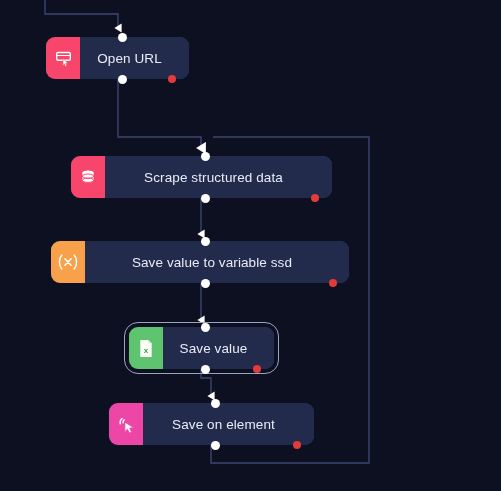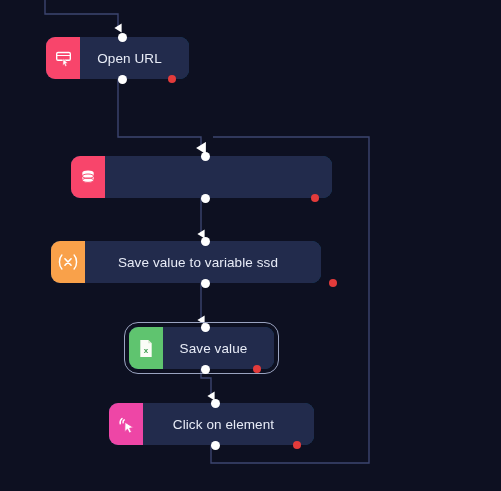--- a/index.html
+++ b/index.html
@@ -136,27 +136,28 @@
     <div class="node-inner">
       <div class="node-icon" style="background:#f8456b;">
         <svg class="icon-svg" width="16" height="17" viewBox="0 0 18 20">
           <ellipse cx="9" cy="4.3" rx="6.6" ry="2.6" fill="#ffffff"></ellipse>
           <path d="M 2.4 4.3 v 4.2 a 6.6 2.6 0 0 0 13.2 0 V 4.3" fill="#ffffff"></path>
           <path d="M 2.4 9.2 v 4.2 a 6.6 2.6 0 0 0 13.2 0 V 9.2" fill="#ffffff"></path>
           <ellipse cx="9" cy="8.4" rx="6.6" ry="2.5" fill="none" stroke="#f8456b" stroke-width="1.1"></ellipse>
           <ellipse cx="9" cy="13.2" rx="6.6" ry="2.5" fill="none" stroke="#f8456b" stroke-width="1.1"></ellipse>
         </svg>
       </div>
+      <div class="node-label">Scrape structured data</div>
     </div>
     <div class="port in custom-x" style="left:130px;"></div>
     <div class="port out custom-x" style="left:130px;"></div>
     <div class="err-dot" style="left:240px;"></div>
   </div>
 
-  <div class="node" style="left:51px; top:241px; width:270px; height:42px;">
+  <div class="node" style="left:51px; top:241px; width:298px; height:42px;">
     <div class="node-inner">
       <div class="node-icon" style="background:#f9a14a;">
         <svg class="icon-svg" width="24" height="18" viewBox="0 0 26 20">
           <path d="M 6.2 2.2 C 2.6 6 2.6 14 6.2 17.8" fill="none" stroke="#ffffff" stroke-width="1.6" stroke-linecap="round"></path>
           <path d="M 19.8 2.2 C 23.4 6 23.4 14 19.8 17.8" fill="none" stroke="#ffffff" stroke-width="1.6" stroke-linecap="round"></path>
           <path d="M 9.6 6.4 L 16.4 13.6 M 16.4 6.4 L 9.6 13.6" fill="none" stroke="#ffffff" stroke-width="1.8" stroke-linecap="round"></path>
         </svg>
       </div>
       <div class="node-label">Save value to variable ssd</div>
     </div>
@@ -183,20 +184,20 @@
 
   <div class="node" style="left:109px; top:403px; width:205px; height:42px;">
     <div class="node-inner">
       <div class="node-icon" style="background:#ee46a6;">
         <svg class="icon-svg" width="19" height="19" viewBox="0 0 20 20">
           <path d="M 3.4 9.2 a 5.8 5.8 0 0 1 1.9 -5.6" fill="none" stroke="#ffffff" stroke-width="1.5" stroke-linecap="round"></path>
           <path d="M 6.4 8.2 a 3 3 0 0 1 1.2 -3.1" fill="none" stroke="#ffffff" stroke-width="1.5" stroke-linecap="round"></path>
           <path d="M 8.4 7.6 L 17.4 13.2 L 13.3 14 L 15.3 18 L 13 19 L 11 15 L 8.2 17.6 Z" fill="#ffffff" stroke="#ee46a6" stroke-width="0.9" stroke-linejoin="round"></path>
         </svg>
       </div>
-      <div class="node-label">Click on element</div>
+      <div class="node-label">Save on element</div>
     </div>
     <div class="port in custom-x" style="left:102px;"></div>
     <div class="port out custom-x" style="left:102px;"></div>
     <div class="err-dot" style="left:184px;"></div>
   </div>
 
 </div>
 
 </body></html>

